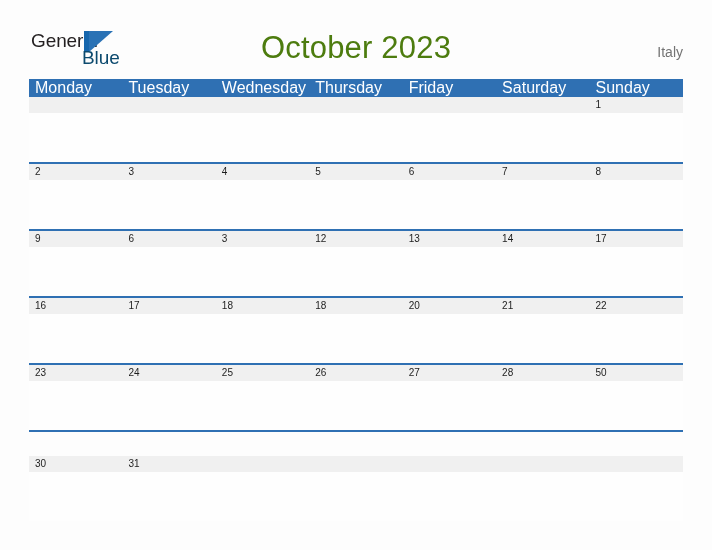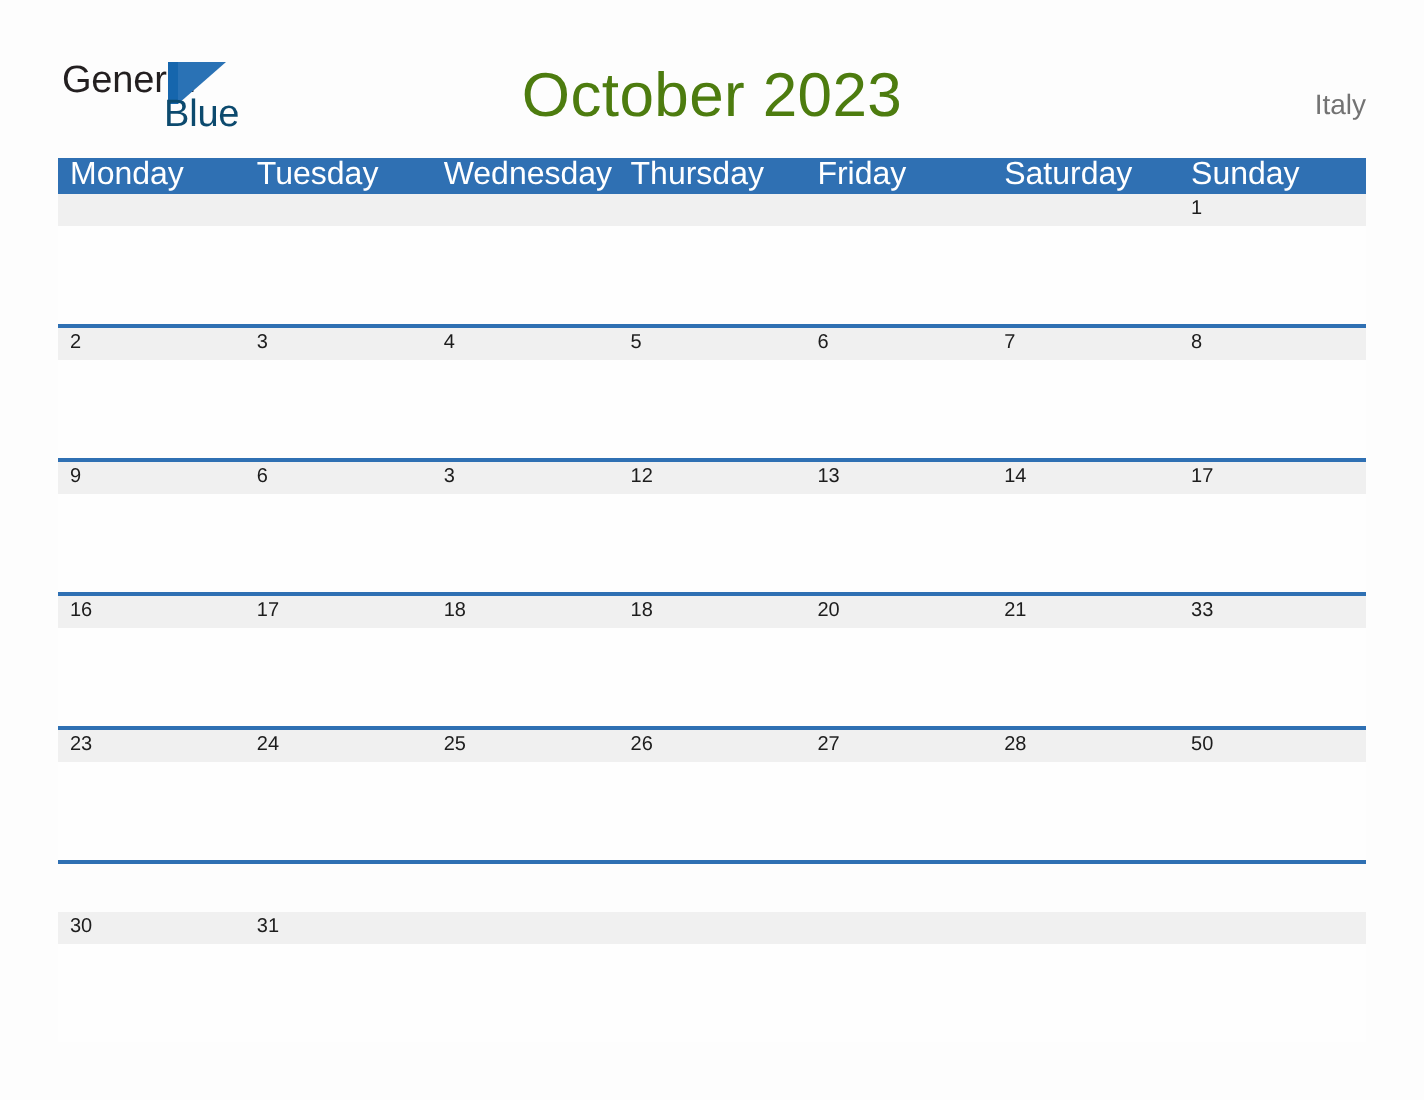--- a/index.html
+++ b/index.html
@@ -266,21 +266,21 @@
           </div>
         </div>
         <div class="week">
           <div class="num-band">
             <div class="num-cell">16</div>
             <div class="num-cell">17</div>
             <div class="num-cell">18</div>
             <div class="num-cell">18</div>
             <div class="num-cell">20</div>
             <div class="num-cell">21</div>
-            <div class="num-cell">33</div>
+            <div class="num-cell">22</div>
           </div>
           <div class="body-band">
             <div class="body-cell"></div>
             <div class="body-cell"></div>
             <div class="body-cell"></div>
             <div class="body-cell"></div>
             <div class="body-cell"></div>
             <div class="body-cell"></div>
             <div class="body-cell"></div>
           </div>

